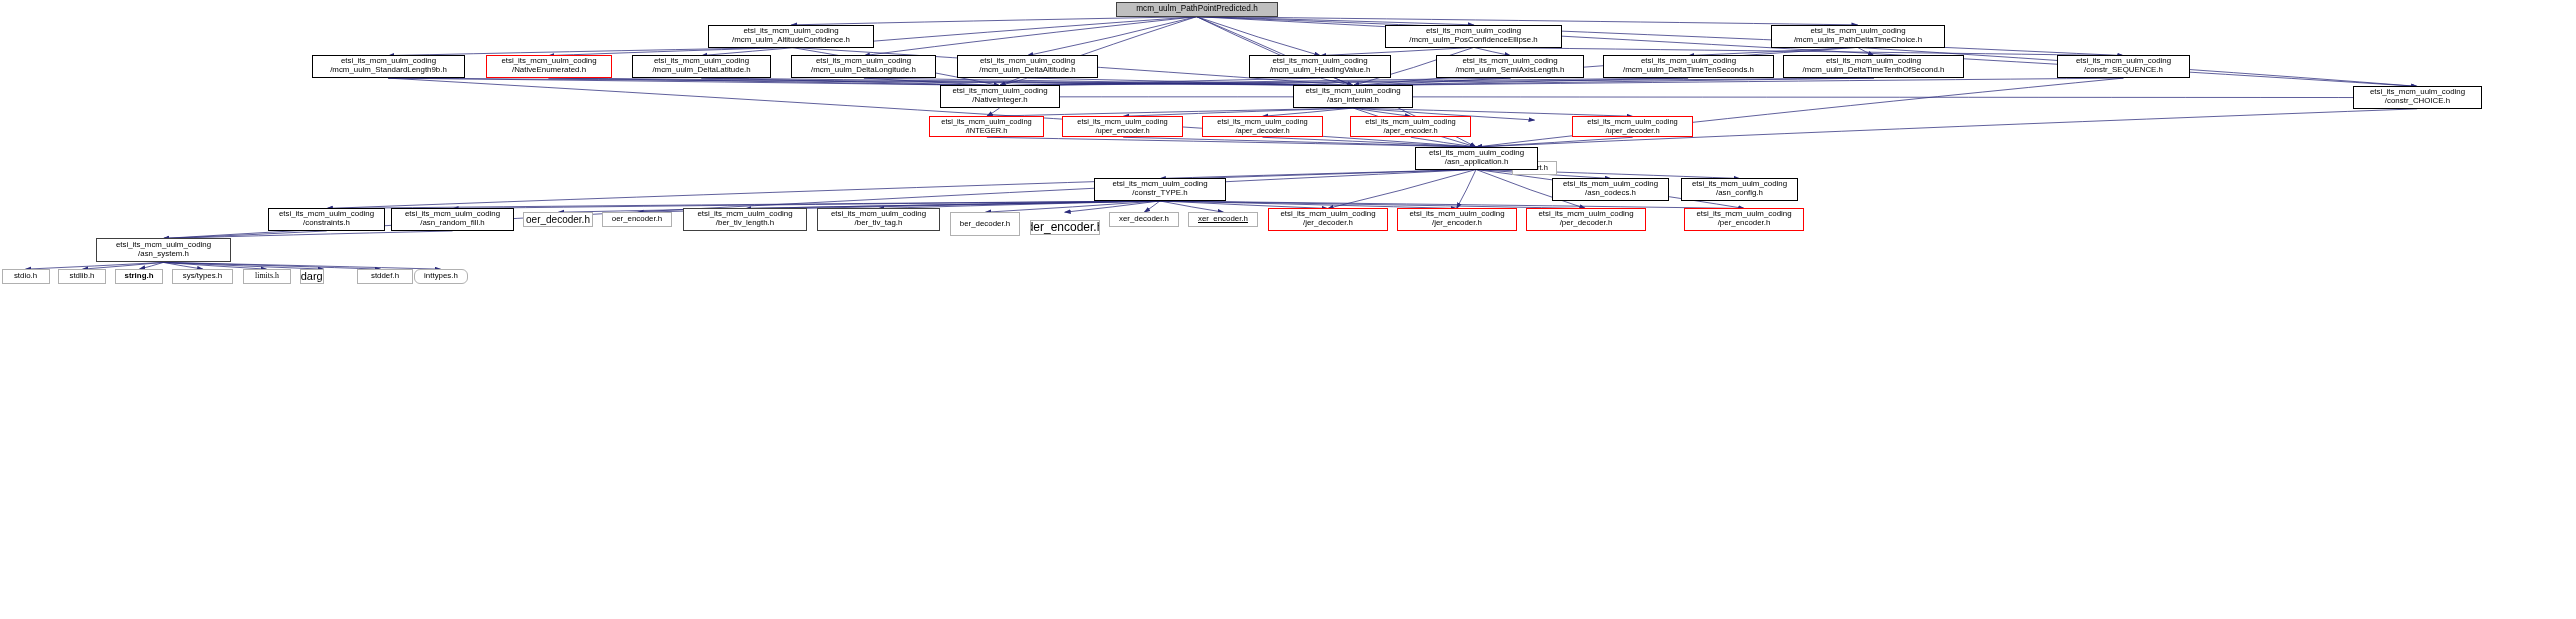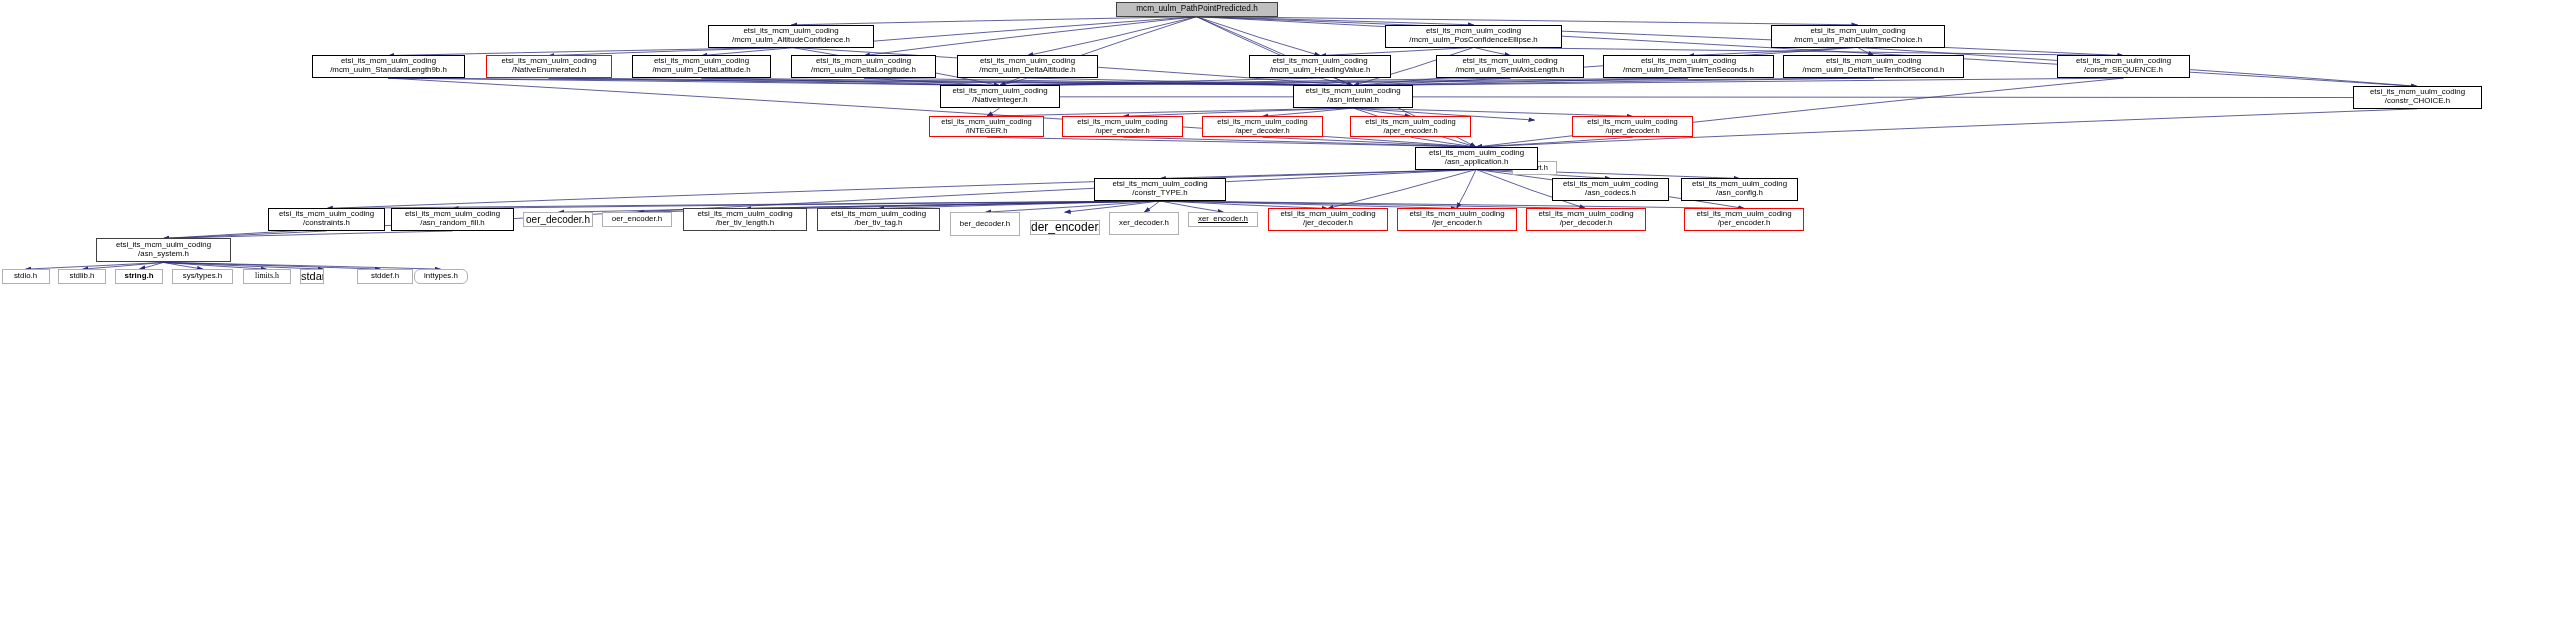--- a/index.html
+++ b/index.html
@@ -9,20 +9,21 @@
     background:#ffffff;
     font-family:"Liberation Sans", sans-serif;
     overflow:hidden;
   }
   svg.edges{position:absolute;left:0;top:0;width:2576px;height:620px;pointer-events:none;}
   .node{
     position:absolute;
     box-sizing:border-box;
     display:flex;
     flex-direction:column;
+    align-items:center;
     justify-content:center;
     text-align:center;
     background:#ffffff;
     border:0.7px solid #000000;
     color:#000000;
     line-height:1.12;
     white-space:nowrap;
     overflow:hidden;
   }
   .node .l1,.node .l2{display:block;}
@@ -266,21 +267,21 @@
       <div class="node thick" style="left: 817px; top: 208px; width: 123px; height: 22.5px; font-size: 7.9px;">
         <span class="l1">etsi_its_mcm_uulm_coding</span>
         <span class="l2">/ber_tlv_tag.h</span>
       </div>
       <div class="node gray" style="left: 950px; top: 212px; width: 70px; height: 24px; font-size: 7.9px;">
         <span class="l1">ber_decoder.h</span>
       </div>
       <div class="node gray" style="left: 1030px; top: 220px; width: 70px; height: 15px; font-size: 12px;">
         <span class="l1">der_encoder.h</span>
       </div>
-      <div class="node gray" style="left: 1109px; top: 212px; width: 70px; height: 23px; font-size: 7.9px;">
+      <div class="node gray" style="left: 1109px; top: 212px; width: 70px; height: 15px; font-size: 7.9px;">
         <span class="l1">xer_decoder.h</span>
       </div>
       <div class="node gray" style="left: 1188px; top: 212px; width: 70px; height: 15px; font-size: 7.9px; text-decoration: underline;">
         <span class="l1">xer_encoder.h</span>
       </div>
       <div class="node red" style="left: 1268px; top: 208px; width: 120px; height: 22.5px; font-size: 7.9px;">
         <span class="l1">etsi_its_mcm_uulm_coding</span>
         <span class="l2">/jer_decoder.h</span>
       </div>
       <div class="node red" style="left: 1397px; top: 208px; width: 120px; height: 22.5px; font-size: 7.9px;">

